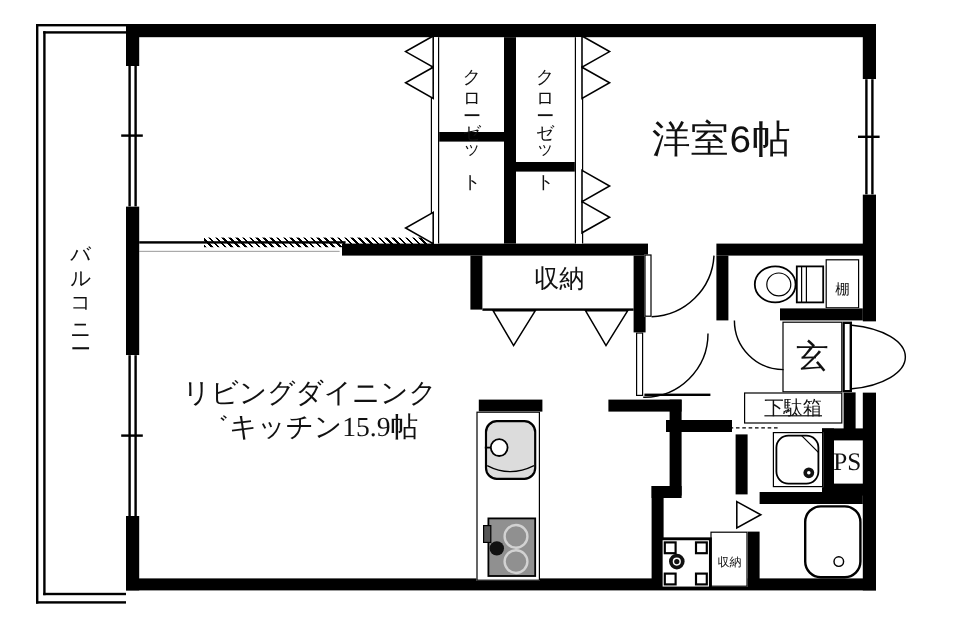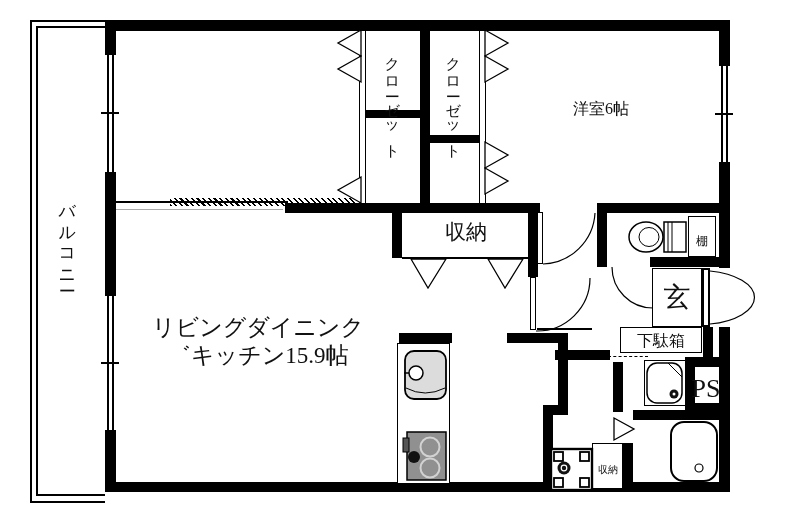--- a/index.html
+++ b/index.html
@@ -159,36 +159,36 @@
     <rect x="407" y="432" width="39" height="48" fill="#909090" stroke="#000" stroke-width="1.5"></rect>
     <rect x="403" y="438" width="6" height="14" fill="#555" stroke="#000" stroke-width="1"></rect>
     <circle cx="430" cy="447" r="9.5" fill="none" stroke="#d2d2d2" stroke-width="2"></circle>
     <circle cx="430" cy="468" r="9.5" fill="none" stroke="#d2d2d2" stroke-width="2"></circle>
     <circle cx="414" cy="457" r="6" fill="#111"></circle>
   </svg>
 
   <div class="t vt" style="left:56px;top:192px;font-size:17px;letter-spacing:3px;">バルコニー</div>
 
 
-  <div class="t" style="left:521px;top:99px;width:160px;font-size:16px;">洋室6帖</div>
+  <div class="t" style="left:521px;top:99px;width:160px;font-size:32px;font-family:Liberation Mono, monospace;">洋室6帖</div>
 
   <div class="t vt" style="left:383px;top:46px;font-size:15px;letter-spacing:4px;">クローゼット</div>
 
   <div class="t vt" style="left:444px;top:46px;font-size:15px;letter-spacing:4px;">クローゼット</div>
 
   <div class="t" style="left:410px;top:220px;width:112px;font-size:21px;">収納</div>
 
   <div class="t" style="left:118px;top:314px;width:280px;font-size:23px;">
     <div>リビングダイニンク</div>
     <div>゛キッチン15.9帖</div>
   </div>
 
   <div class="t" style="left:652px;top:281px;width:50px;font-size:27px;">玄</div>
 
-  <div class="t" style="left:620px;top:331px;width:82px;font-size:16px;">下駄箱</div>
+  <div class="t" style="left:620px;top:331px;width:82px;font-size:16px;text-decoration:underline;">下駄箱</div>
 
   <div class="t" style="left:689px;top:234px;width:26px;font-size:12px;">棚</div>
 
-  <div class="t" style="left:686px;top:373px;width:40px;font-size:26px;">PS</div>
+  <div class="t" style="left:686px;top:373px;width:40px;font-size:21px;">PS</div>
 
   <div class="t" style="left:593px;top:464px;width:30px;font-size:10px;">収納</div>
 
 </div>
 
 </body></html>

